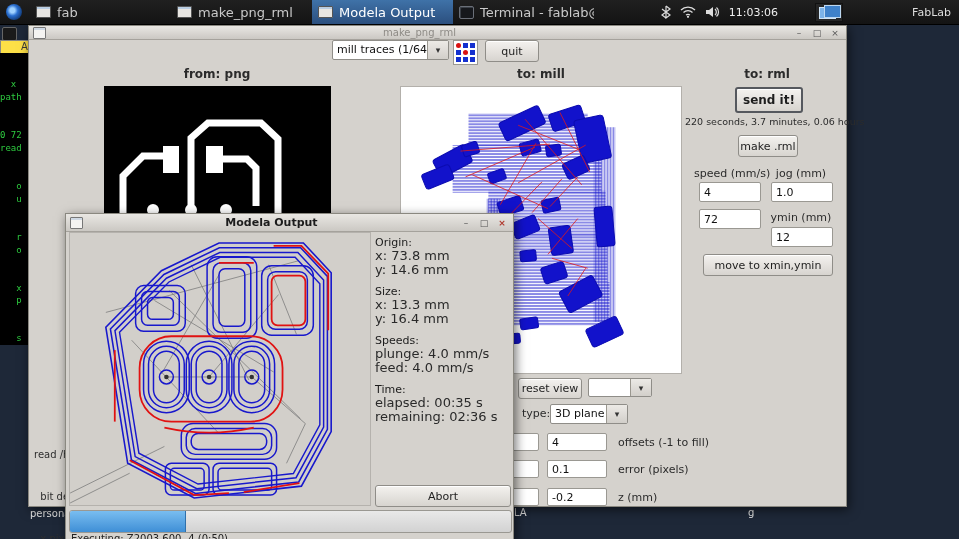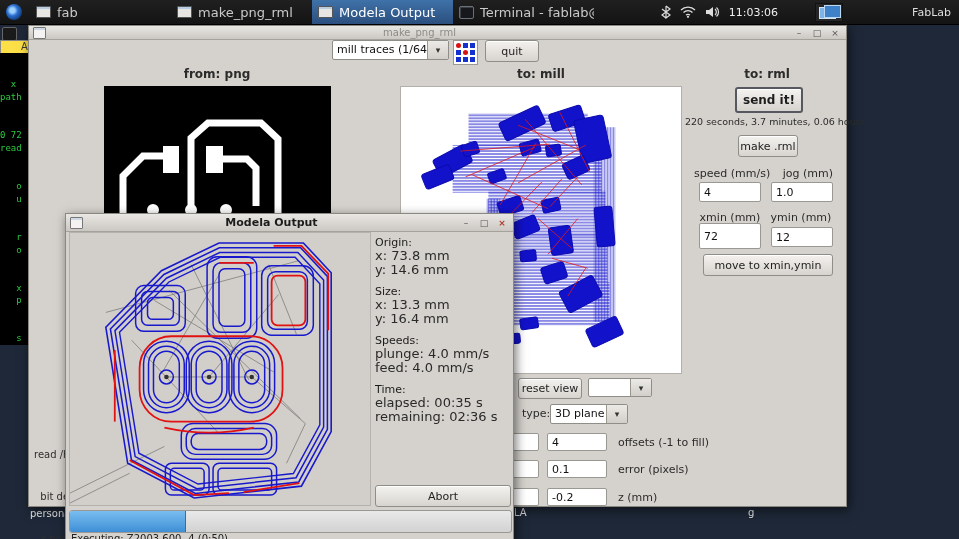--- a/index.html
+++ b/index.html
@@ -181,27 +181,27 @@
       </g>
       <path d="M118 38 L178 62 M160 25 L190 85 M125 32 L182 98 M60 64 L150 57 M72 88 L148 122 M118 96 L186 58 M132 126 L162 92 M138 132 L172 162 M148 168 L178 132 M152 172 L188 182 M100 118 L136 56 M178 90 L150 120 M186 182 L168 210 M135 60 L65 90 M142 95 L108 130" stroke="#e01818" stroke-width="0.8" fill="none"></path>
     </svg>
   </div>
 
   <div class="abs btn" style="left:706px;top:61px;width:64px;height:22px;font-weight:bold;font-size:12px;border:2px solid #55585e">send it!</div>
   <div class="abs" style="left:656px;top:90px;width:162px;font-size:9.5px;color:#2b2b2b;text-align:center;white-space:nowrap">220 seconds, 3.7 minutes, 0.06 hours</div>
   <div class="abs btn" style="left:709px;top:109px;width:58px;height:20px">make .rml</div>
 
   <div class="abs lbl" style="left:665px;top:141px;width:72px;text-align:center">speed (mm/s)</div>
-  <div class="abs lbl" style="left:740px;top:141px;width:64px;text-align:right">jog (mm)</div>
+  <div class="abs lbl" style="left:740px;top:141px;width:64px;text-align:center">jog (mm)</div>
   <div class="abs input" style="left:670px;top:156px;width:62px;height:20px">4</div>
   <div class="abs input" style="left:742px;top:156px;width:62px;height:20px">1.0</div>
 
   <div class="abs lbl" style="left:665px;top:185px;width:72px;text-align:center">xmin (mm)</div>
   <div class="abs lbl" style="left:740px;top:185px;width:64px;text-align:center">ymin (mm)</div>
-  <div class="abs input" style="left:670px;top:197px;width:62px;height:26px">72</div>
+  <div class="abs input" style="left:670px;top:183px;width:62px;height:20px">72</div>
   <div class="abs input" style="left:742px;top:201px;width:62px;height:20px">12</div>
 
   <div class="abs btn" style="left:674px;top:228px;width:128px;height:20px">move to xmin,ymin</div>
 
   <div class="abs btn" style="left:489px;top:352px;width:62px;height:19px">reset view</div>
   <div class="abs dd" style="left:559px;top:352px;width:64px;height:19px">
     <span class="val"></span>
     <span class="arr">▾</span>
   </div>
   <div class="abs lbl" style="left:493px;top:381px">type:</div>

